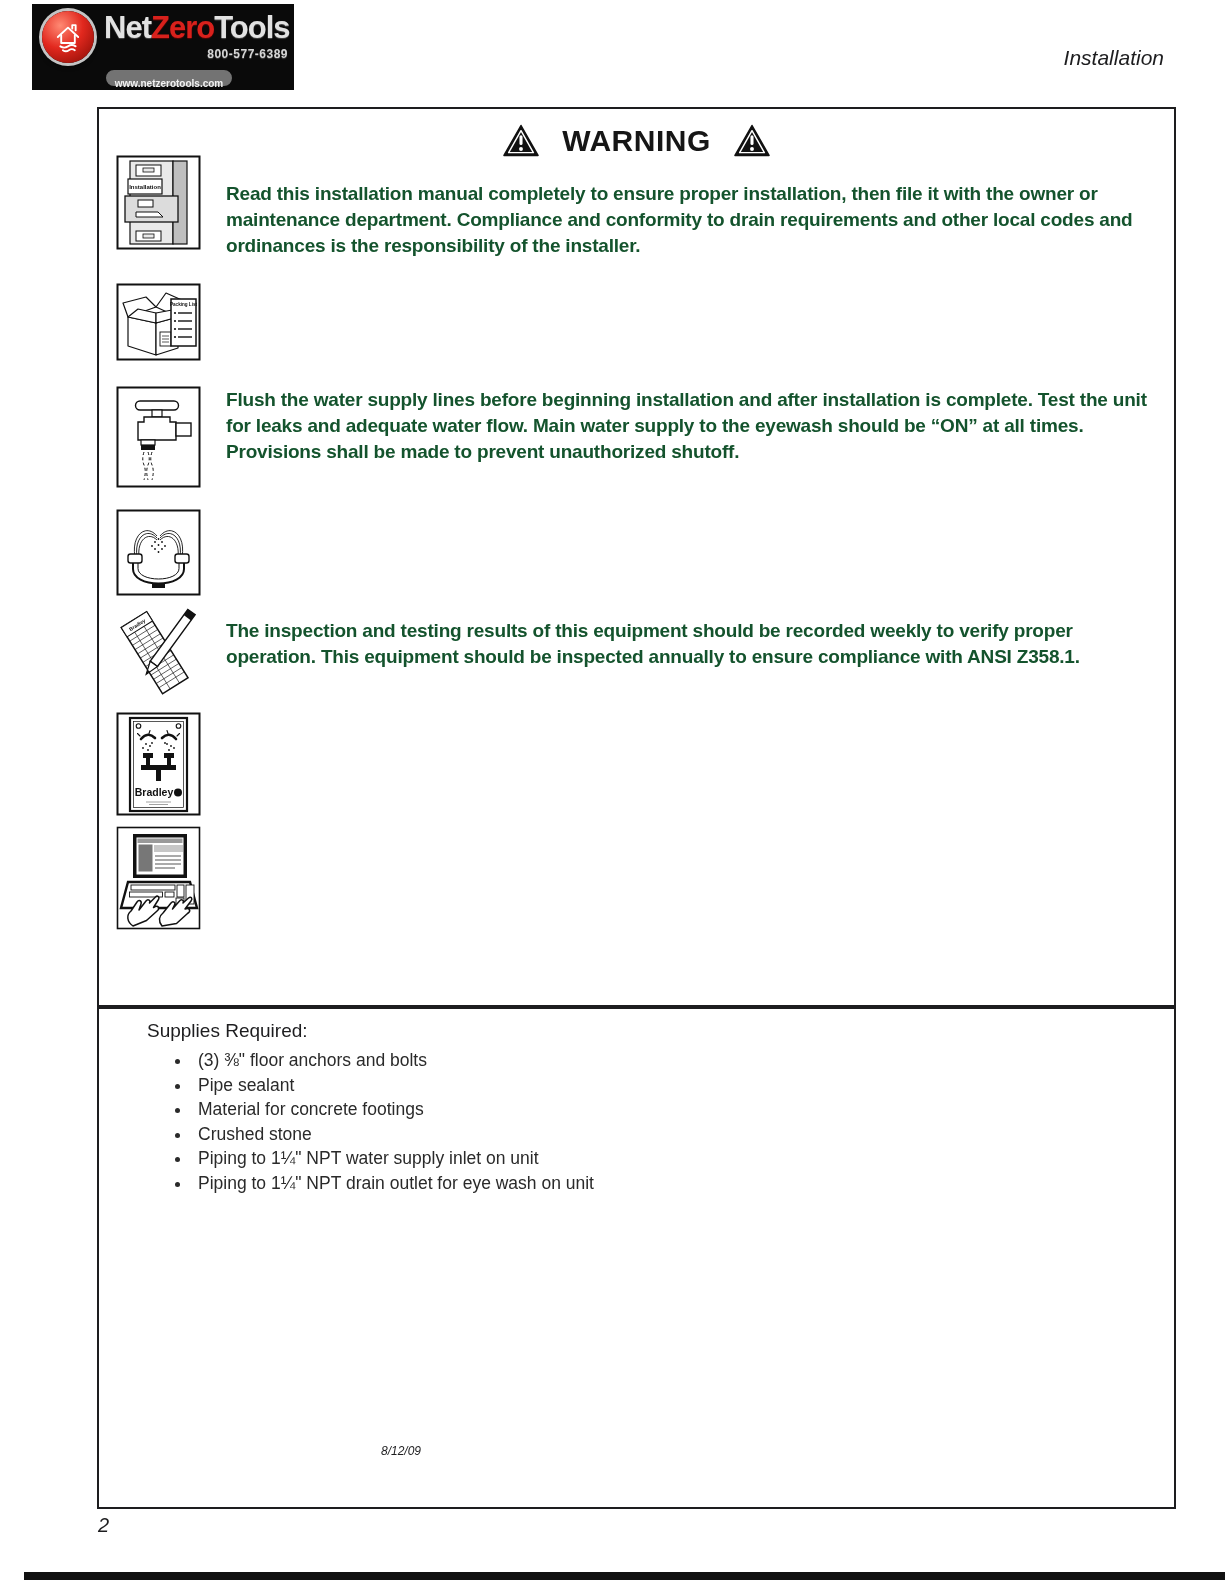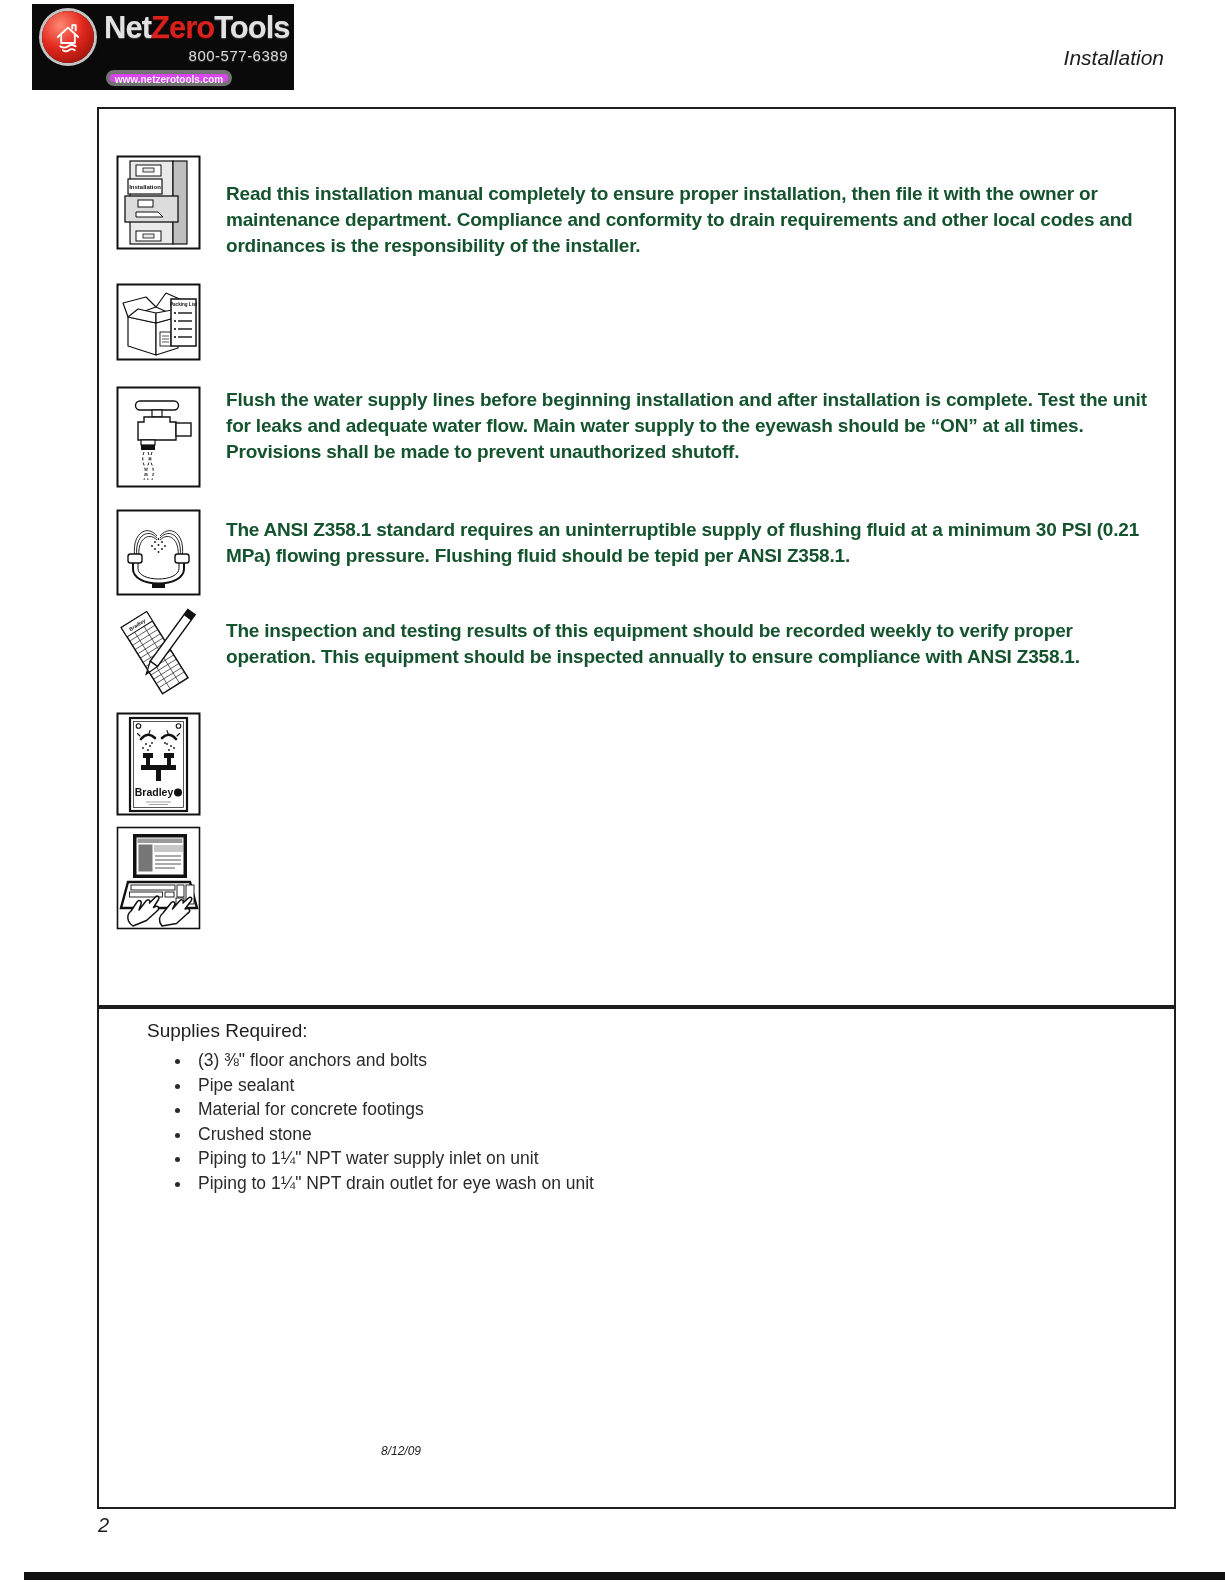--- a/index.html
+++ b/index.html
@@ -13,24 +13,24 @@
   .logo-panel { left:8px; top:4px; width:262px; height:86px; background:#0a0a0a; position:absolute; }
   .logo-sphere {
     position:absolute; left:10px; top:7px; width:52px; height:52px; border-radius:50%;
     background:radial-gradient(circle at 35% 28%, #ff8a74 0%, #e2281e 45%, #8e0e07 92%);
     box-shadow:0 0 0 3px #c4c4c4, 0 3px 5px rgba(0,0,0,.7);
     display:flex; align-items:center; justify-content:center;
   }
   .brand-line { position:absolute; left:72px; top:6px; font-size:31px; font-weight:bold; letter-spacing:-1px; white-space:nowrap; }
   .brand-silver { color:#e2e2e2; text-shadow:0 1px 1px #4a4a4a; }
   .brand-red { color:#d8211c; text-shadow:0 1px 1px #550505; }
-  .logo-phone { position:absolute; left:110px; top:43px; width:146px; text-align:right; font-size:15px; font-weight:normal; color:#d6d6d6; text-shadow:0 1px 1px #444; letter-spacing:.5px; }
+  .logo-phone { position:absolute; left:110px; top:43px; width:146px; text-align:right; font-size:12px; font-weight:bold; color:#d6d6d6; text-shadow:0 1px 1px #444; letter-spacing:.5px; }
   .logo-pill {
     position:absolute; left:74px; top:66px; width:126px; height:16px;
-    background:#d946ef; border:4px solid #737373; border-radius:9px;
+    background:#14532d; border:8px solid #737373; border-radius:9px;
     color:#f2f2f2; font-size:10px; font-weight:bold; text-align:center; line-height:11px;
   }
 
   
   .page-label { position:absolute; right:85px; top:46px; font-size:21px; font-style:italic; color:#1d1d1f; }
 
   
   .content-frame { position:absolute; left:73px; top:107px; width:1079px; height:1402px; border:2px solid #1d1d1f; }
   .frame-divider { position:absolute; left:73px; top:1005px; width:1079px; height:4px; background:#1d1d1f; }
 
@@ -88,20 +88,35 @@
     </div>
     <div class="logo-phone">800-577-6389</div>
     <div class="logo-pill">www.netzerotools.com</div>
   </div>
 
   <div class="page-label">Installation</div>
 
   <div class="content-frame"></div>
   <div class="frame-divider"></div>
 
+  <div class="warning-header">
+    <svg class="tri-icon" viewBox="0 0 36 33">
+      <path d="M18 1.5 L34.5 30.5 L1.5 30.5 Z" fill="#111" stroke="#111" stroke-width="1.5" stroke-linejoin="round"></path>
+      <path d="M18 6.5 L30 27.8 L6 27.8 Z" fill="none" stroke="#fff" stroke-width="1.4" stroke-linejoin="round"></path>
+      <rect x="16.5" y="11" width="3" height="9.5" rx="1.5" fill="#fff"></rect>
+      <circle cx="18" cy="24.2" r="1.9" fill="#fff"></circle>
+    </svg>
+    <div class="warning-title">WARNING</div>
+    <svg class="tri-icon" viewBox="0 0 36 33">
+      <path d="M18 1.5 L34.5 30.5 L1.5 30.5 Z" fill="#111" stroke="#111" stroke-width="1.5" stroke-linejoin="round"></path>
+      <path d="M18 6.5 L30 27.8 L6 27.8 Z" fill="none" stroke="#fff" stroke-width="1.4" stroke-linejoin="round"></path>
+      <rect x="16.5" y="11" width="3" height="9.5" rx="1.5" fill="#fff"></rect>
+      <circle cx="18" cy="24.2" r="1.9" fill="#fff"></circle>
+    </svg>
+  </div>
 
   <div class="w-icon i1">
     <svg viewBox="0 0 85 95">
       <rect x="1.5" y="1.5" width="82" height="92" fill="#fff" stroke="#111" stroke-width="2"></rect>
       <rect x="14" y="6" width="43" height="83" fill="#e9e9e9" stroke="#111" stroke-width="1.2"></rect>
       <rect x="57" y="6" width="14" height="83" fill="#bfbfbf" stroke="#111" stroke-width="1.2"></rect>
       <rect x="20" y="10" width="25" height="11" fill="#fff" stroke="#111"></rect>
       <rect x="27" y="13" width="11" height="4" fill="#e9e9e9" stroke="#111" stroke-width=".8"></rect>
       <rect x="12" y="24" width="34" height="15" fill="#fff" stroke="#111" stroke-width="1.2"></rect>
       <text x="29" y="34" font-size="6" font-weight="bold" text-anchor="middle">Installation</text>
@@ -184,21 +199,20 @@
           <circle cx="46" cy="40" r=".9"></circle>
           <circle cx="42.5" cy="43" r=".9"></circle>
       </g>
       <rect x="12" y="45" width="14" height="9" rx="2.5" fill="#fff" stroke="#111" stroke-width="1.4"></rect>
       <rect x="59" y="45" width="14" height="9" rx="2.5" fill="#fff" stroke="#111" stroke-width="1.4"></rect>
       <path d="M17 54 v6 c0 9 11.5 14.5 25.5 14.5 s25.5 -5.5 25.5 -14.5 v-6" fill="none" stroke="#111" stroke-width="2"></path>
       <path d="M22 54 v5.5 c0 6.5 9.5 10.5 20.5 10.5 s20.5 -4 20.5 -10.5 v-5.5" fill="none" stroke="#111" stroke-width="1"></path>
       <rect x="36" y="74" width="13" height="5" fill="#111"></rect>
     </svg>
   </div>
-  <div class="w-text t4">The ANSI Z358.1 standard requires an uninterruptible supply of flushing fluid at a minimum 30 PSI (0.21 MPa) flowing pressure. Flushing fluid should be tepid per ANSI Z358.1.</div>
 
   <div class="w-icon i5">
     <svg viewBox="0 0 85 98">
       <g transform="rotate(-32 40 52)">
         <rect x="24" y="12" width="30" height="78" fill="#fff" stroke="#111" stroke-width="1.5"></rect>
         <rect x="24" y="12" width="30" height="11" fill="#fff" stroke="#111" stroke-width="1"></rect>
         <text x="39" y="20" font-size="5" font-weight="bold" text-anchor="middle">Bradley</text>
         <g stroke="#111" stroke-width=".6">
           <path d="M24 28 h30 M24 33 h30 M24 38 h30 M24 43 h30 M24 48 h30 M24 53 h30 M24 58 h30 M24 63 h30 M24 68 h30 M24 73 h30 M24 78 h30 M24 83 h30"></path>
           <path d="M33 23 v67 M44 23 v67"></path>

